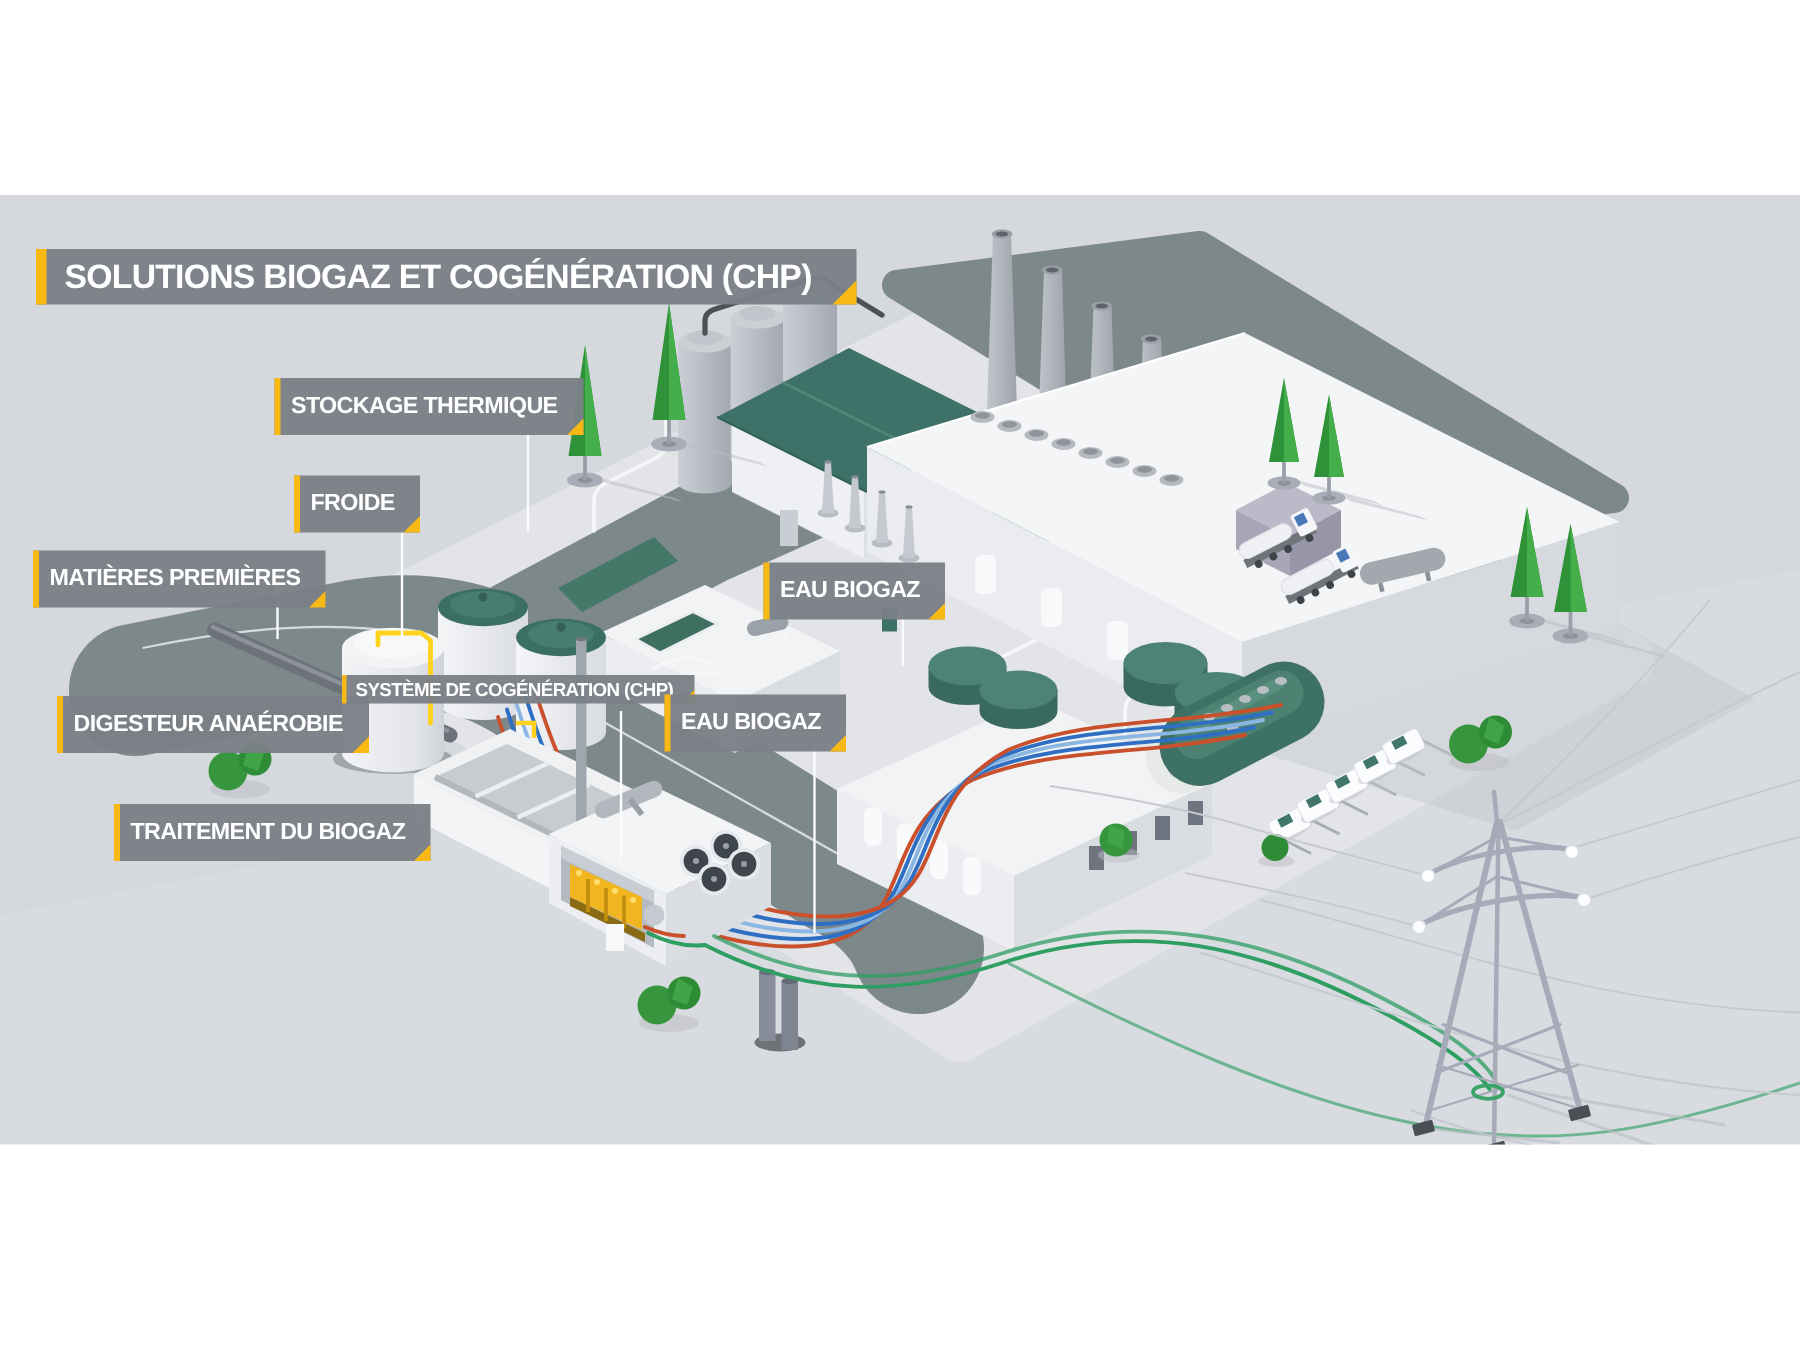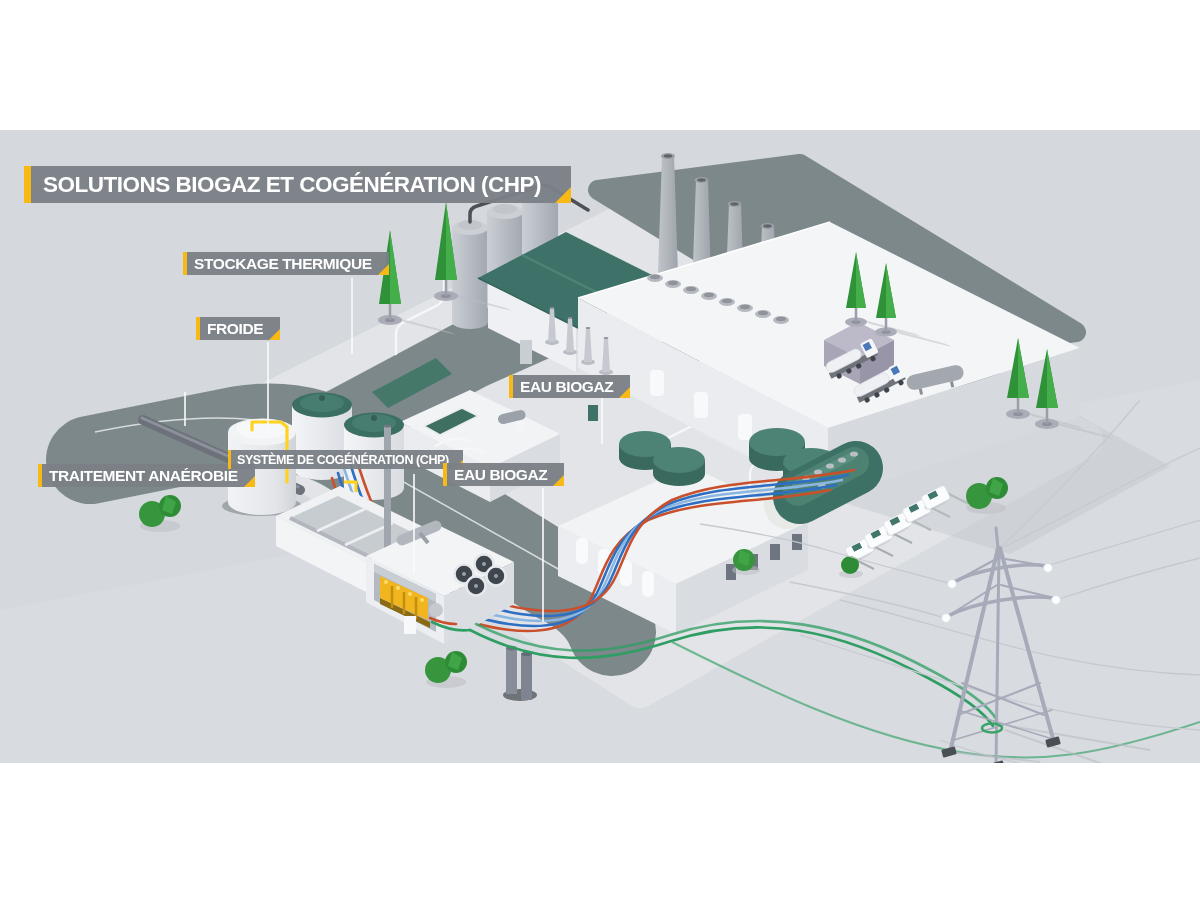--- a/index.html
+++ b/index.html
@@ -5,21 +5,21 @@
   html,body{margin:0;padding:0;background:#ffffff;}
   #stage{position:relative;width:1200px;height:900px;background:#ffffff;overflow:hidden;
          font-family:"Liberation Sans","DejaVu Sans",sans-serif;}
   #scene-wrap{position:absolute;left:0;top:130px;width:1200px;height:633px;}
   svg{display:block;}
 
   .label{position:absolute;display:inline-flex;align-items:center;
          background:rgba(122,128,134,0.96);
          border-left:4px solid var(--accent-yellow,#f9b915);
          color:#ffffff;font-weight:bold;white-space:nowrap;
-         height:23px;font-size:15.5px;letter-spacing:-0.4px;
+         height:38px;font-size:15.5px;letter-spacing:-0.4px;
          padding:0 17px 0 7px;}
   .label .tri{position:absolute;right:0;bottom:0;width:0;height:0;
          border-style:solid;border-width:0 0 11px 11px;
          border-color:transparent transparent var(--accent-yellow,#f9b915) transparent;}
   .label.small{height:19px;font-size:12.5px;padding:0 14px 0 6px;border-left-width:3px;}
   .label.small .tri{border-width:0 0 9px 9px;}
   .label.title{height:37px;font-size:22.5px;border-left-width:7px;
          padding:0 30px 0 12px;letter-spacing:-0.5px;}
   .label.title .tri{border-width:0 0 16px 16px;}
 
@@ -553,29 +553,37 @@
   </div>
 
 <div class="label" style="left: 183px; top: 252px;">
     <span class="label-text">STOCKAGE THERMIQUE</span>
     <span class="tri"></span>
   </div>
     <div class="label" style="left: 196px; top: 317px;">
     <span class="label-text">FROIDE</span>
     <span class="tri"></span>
   </div>
+    <div class="label" style="left: 22px; top: 367px;">
+    <span class="label-text">MATIÈRES PREMIÈRES</span>
+    <span class="tri"></span>
+  </div>
     <div class="label" style="left: 509px; top: 375px;">
     <span class="label-text">EAU BIOGAZ</span>
     <span class="tri"></span>
   </div>
     <div class="label" style="left: 38px; top: 464px;">
-    <span class="label-text">TRAITEMENT ANAÉROBIE</span>
+    <span class="label-text">DIGESTEUR ANAÉROBIE</span>
     <span class="tri"></span>
   </div>
     <div class="label small" style="left: 228px; top: 450px;">
     <span class="label-text">SYSTÈME DE COGÉNÉRATION (CHP)</span>
     <span class="tri"></span>
   </div>
     <div class="label" style="left: 443px; top: 463px;">
     <span class="label-text">EAU BIOGAZ</span>
     <span class="tri"></span>
   </div>
+    <div class="label" style="left: 76px; top: 536px;">
+    <span class="label-text">TRAITEMENT DU BIOGAZ</span>
+    <span class="tri"></span>
+  </div>
   </div>
 
 </body></html>

